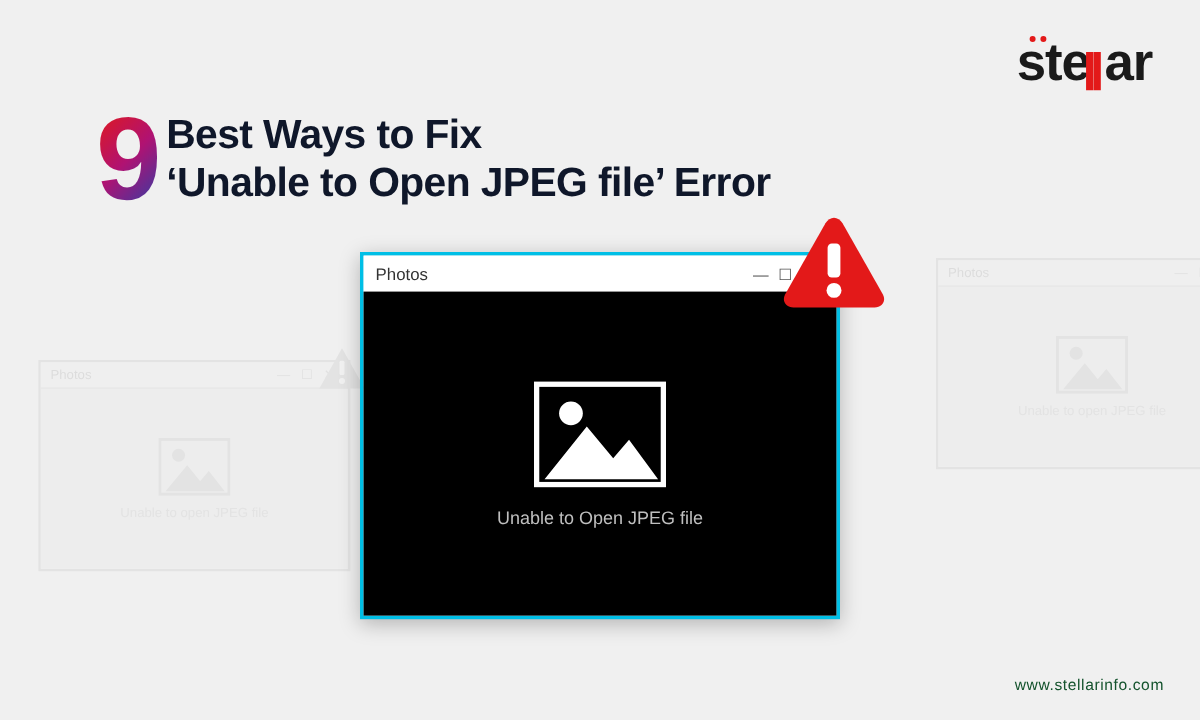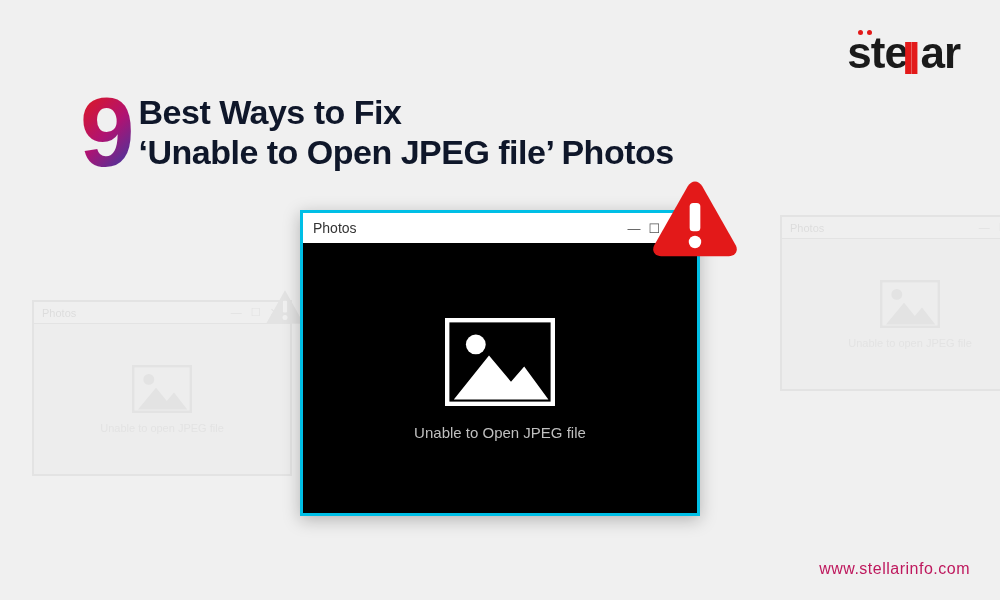--- a/index.html
+++ b/index.html
@@ -155,41 +155,41 @@
     width: 90px;
     height: 80px;
     z-index: 5;
   }
 
   
   .watermark {
     position: absolute;
     bottom: 22px;
     right: 30px;
-    color: #be185d;
-    font-size: 16px;
+    color: #14532d;
+    font-size: 13px;
     letter-spacing: 0.5px;
   }
 </style>
 </head>
 <body>
 
 <div class="logo-dots">
     <span></span>
     <span></span>
   </div>
 <div class="logo">
   <span>ste</span><span class="ll">ll</span><span>ar</span>
 </div>
 
 <div class="headline">
   <div class="big9">9</div>
   <div class="title-text">
     <div>Best Ways to Fix</div>
-    <div>‘Unable to Open JPEG file’ Photos</div>
+    <div>‘Unable to Open JPEG file’ Error</div>
   </div>
 </div>
 
 <div class="faded-window fw-left">
   <div class="fwin">
     <div class="fwin-bar">
       <span>Photos</span>
       <span class="ctrls">— ☐ ✕</span>
     </div>
     <div class="fwin-body">

